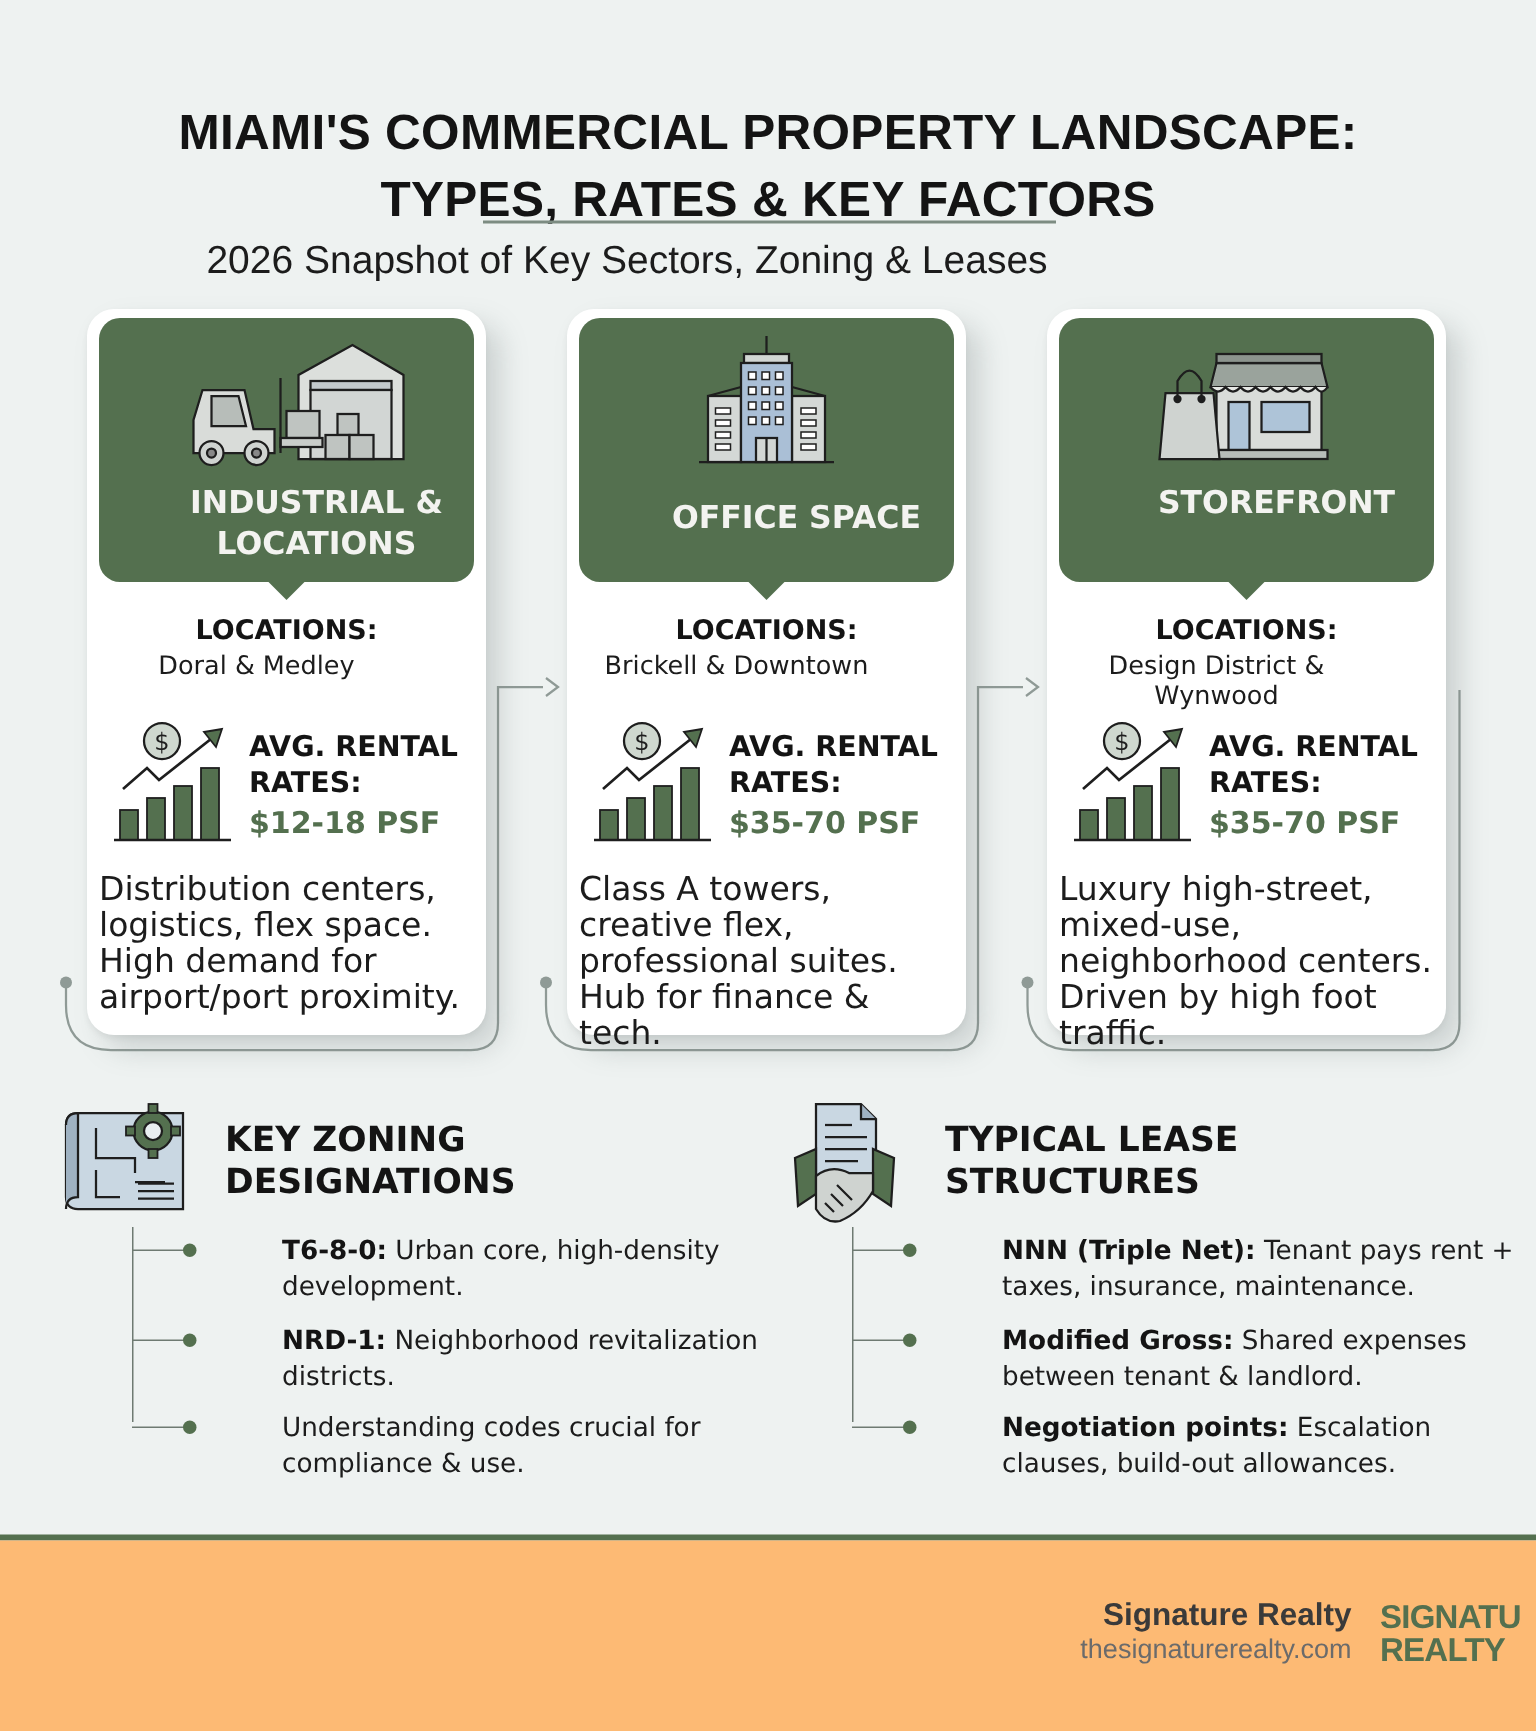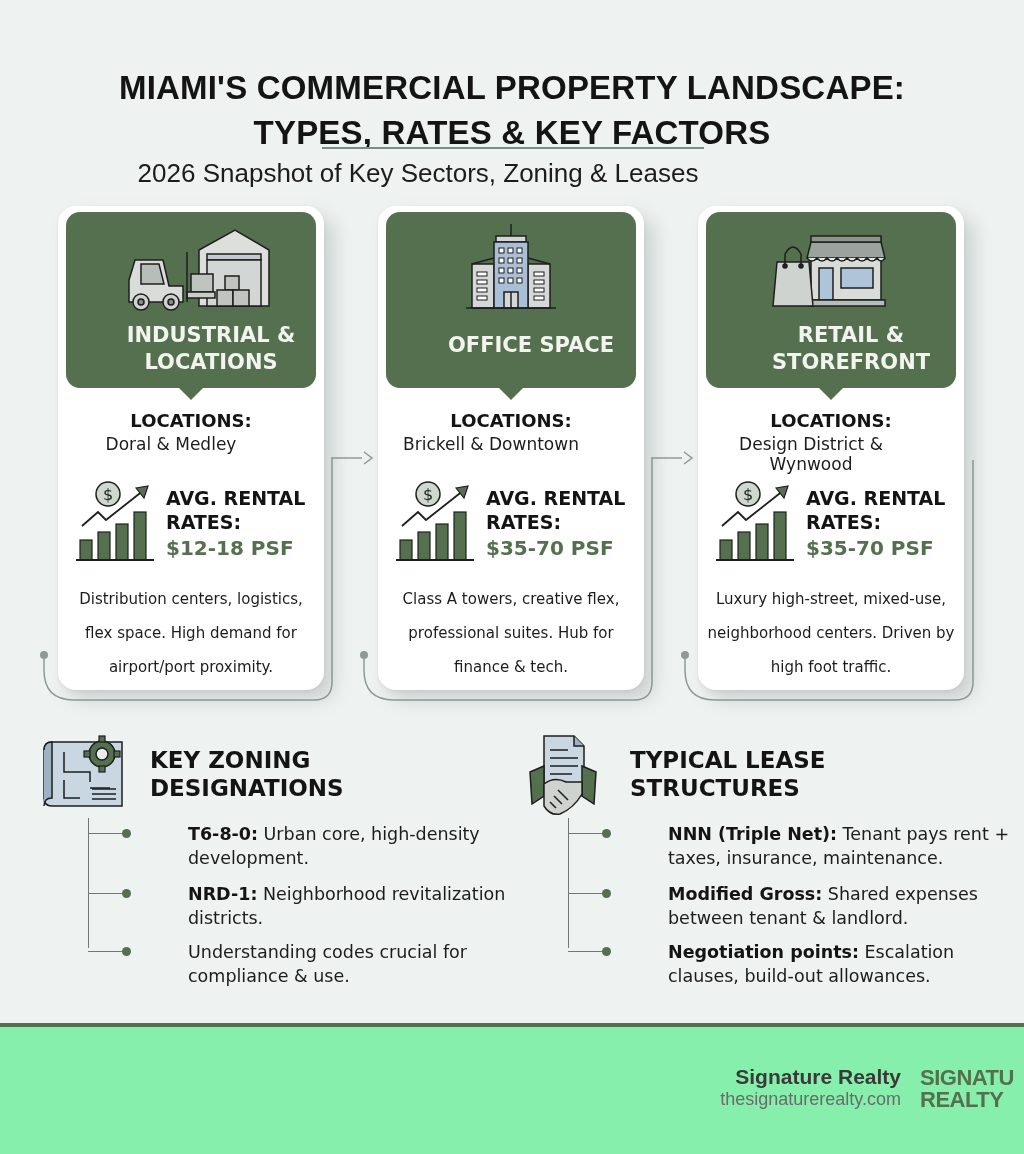--- a/index.html
+++ b/index.html
@@ -64,42 +64,42 @@
   .rate-icon { position: absolute; left: 16px; top: 274px; width: 84px; height: 84px; }
   .rate-label {
     position: absolute; left: 108px; top: 280px; width: 150px;
     font-weight: 700; font-size: 19px; line-height: 24px; color: #141414;
   }
   .rate-value {
     position: absolute; left: 108px; top: 330px; width: 150px;
     font-weight: 700; font-size: 20px; color: #54704f;
   }
   .card-desc {
-    position: absolute; left: 8px; top: 376px; width: 250px; text-align: center;
-    font-size: 15px; line-height: 34px; color: #1c1c1c;
+    position: absolute; left: 8px; top: 376px; width: 250px; 
+    font-size: 22px; line-height: 24px; color: #1c1c1c;
   }
 
   
   .section { position: absolute; top: 732px; width: 470px; height: 270px; }
   .sec-icon { position: absolute; left: 0; top: 0; width: 90px; height: 80px; }
   .sec-title {
     position: absolute; left: 120px; top: 14px; font-weight: 700; font-size: 23px; line-height: 28px; color: #141414;
   }
   .tree-line { position: absolute; left: 58px; top: 86px; width: 1px; height: 130px; background: #6e7a72; }
   .bullet {
     position: absolute; left: 58px; width: 420px;
   }
   .bullet .branch { position: absolute; left: 0; top: 11px; width: 34px; height: 1px; background: #6e7a72; }
   .bullet .dot { position: absolute; left: 34px; top: 7px; width: 9px; height: 9px; border-radius: 50%; background: #54704f; }
   .bullet .text { position: absolute; left: 52px; top: 0; width: 360px; font-size: 17.5px; line-height: 24px; color: #1c1c1c; margin-left: 48px; }
   .bullet .text b { font-weight: 700; color: #141414; }
 
   
   .footer-rule { position: absolute; left: 0; top: 1023px; width: 1024px; height: 4px; background: #54704f; }
-  .footer { position: absolute; left: 0; top: 1027px; width: 1024px; height: 127px; background: #86efac; }
+  .footer { position: absolute; left: 0; top: 1027px; width: 1024px; height: 127px; background: #fdba74; }
   .brand-name {
     position: absolute; right: 123px; top: 38px; font-weight: 700; font-size: 21px; color: #3a3a3a;
     font-family: "Liberation Sans", sans-serif; text-align: right;
   }
   .brand-url {
     position: absolute; right: 123px; top: 62px; font-size: 18px; color: #6b6b6b;
     font-family: "Liberation Sans", sans-serif; text-align: right;
   }
   .logo {
     position: absolute; left: 920px; top: 40px; width: 104px; overflow: hidden;
@@ -269,21 +269,20 @@
           <rect x="70" y="46" width="32" height="20" fill="#aec4d8"></rect>
           <rect x="38" y="78" width="76" height="6" fill="#b7bdb9"></rect>
           <path d="M6 40 h32 l4 44 H2 Z" fill="#cfd3d0"></path>
           <path d="M14 42 v-10 q8 -14 16 0 v10" fill="none"></path>
           <circle cx="14" cy="44" r="2" fill="#1e1e1e"></circle>
           <circle cx="30" cy="44" r="2" fill="#1e1e1e"></circle>
         </g>
       </svg>
     </div>
     <div class="card-title two">
-      <div>RETAIL &amp;</div>
       <div>STOREFRONT</div>
     </div>
   </div>
   <div class="loc-label">LOCATIONS:</div>
   <div class="loc-value">Design District &amp; Wynwood</div>
   <div class="rate-icon">
     <svg width="84" height="84" viewBox="0 0 84 84">
       <circle cx="34" cy="14" r="12" fill="#cfd8cf" stroke="#1e1e1e" stroke-width="1.5"></circle>
       <text x="34" y="20" text-anchor="middle" font-size="16" font-family="DejaVu Sans, sans-serif" fill="#1e1e1e">$</text>
       <path d="M8 46 L24 32 L32 40 L70 10" fill="none" stroke="#1e1e1e" stroke-width="1.8"></path>

